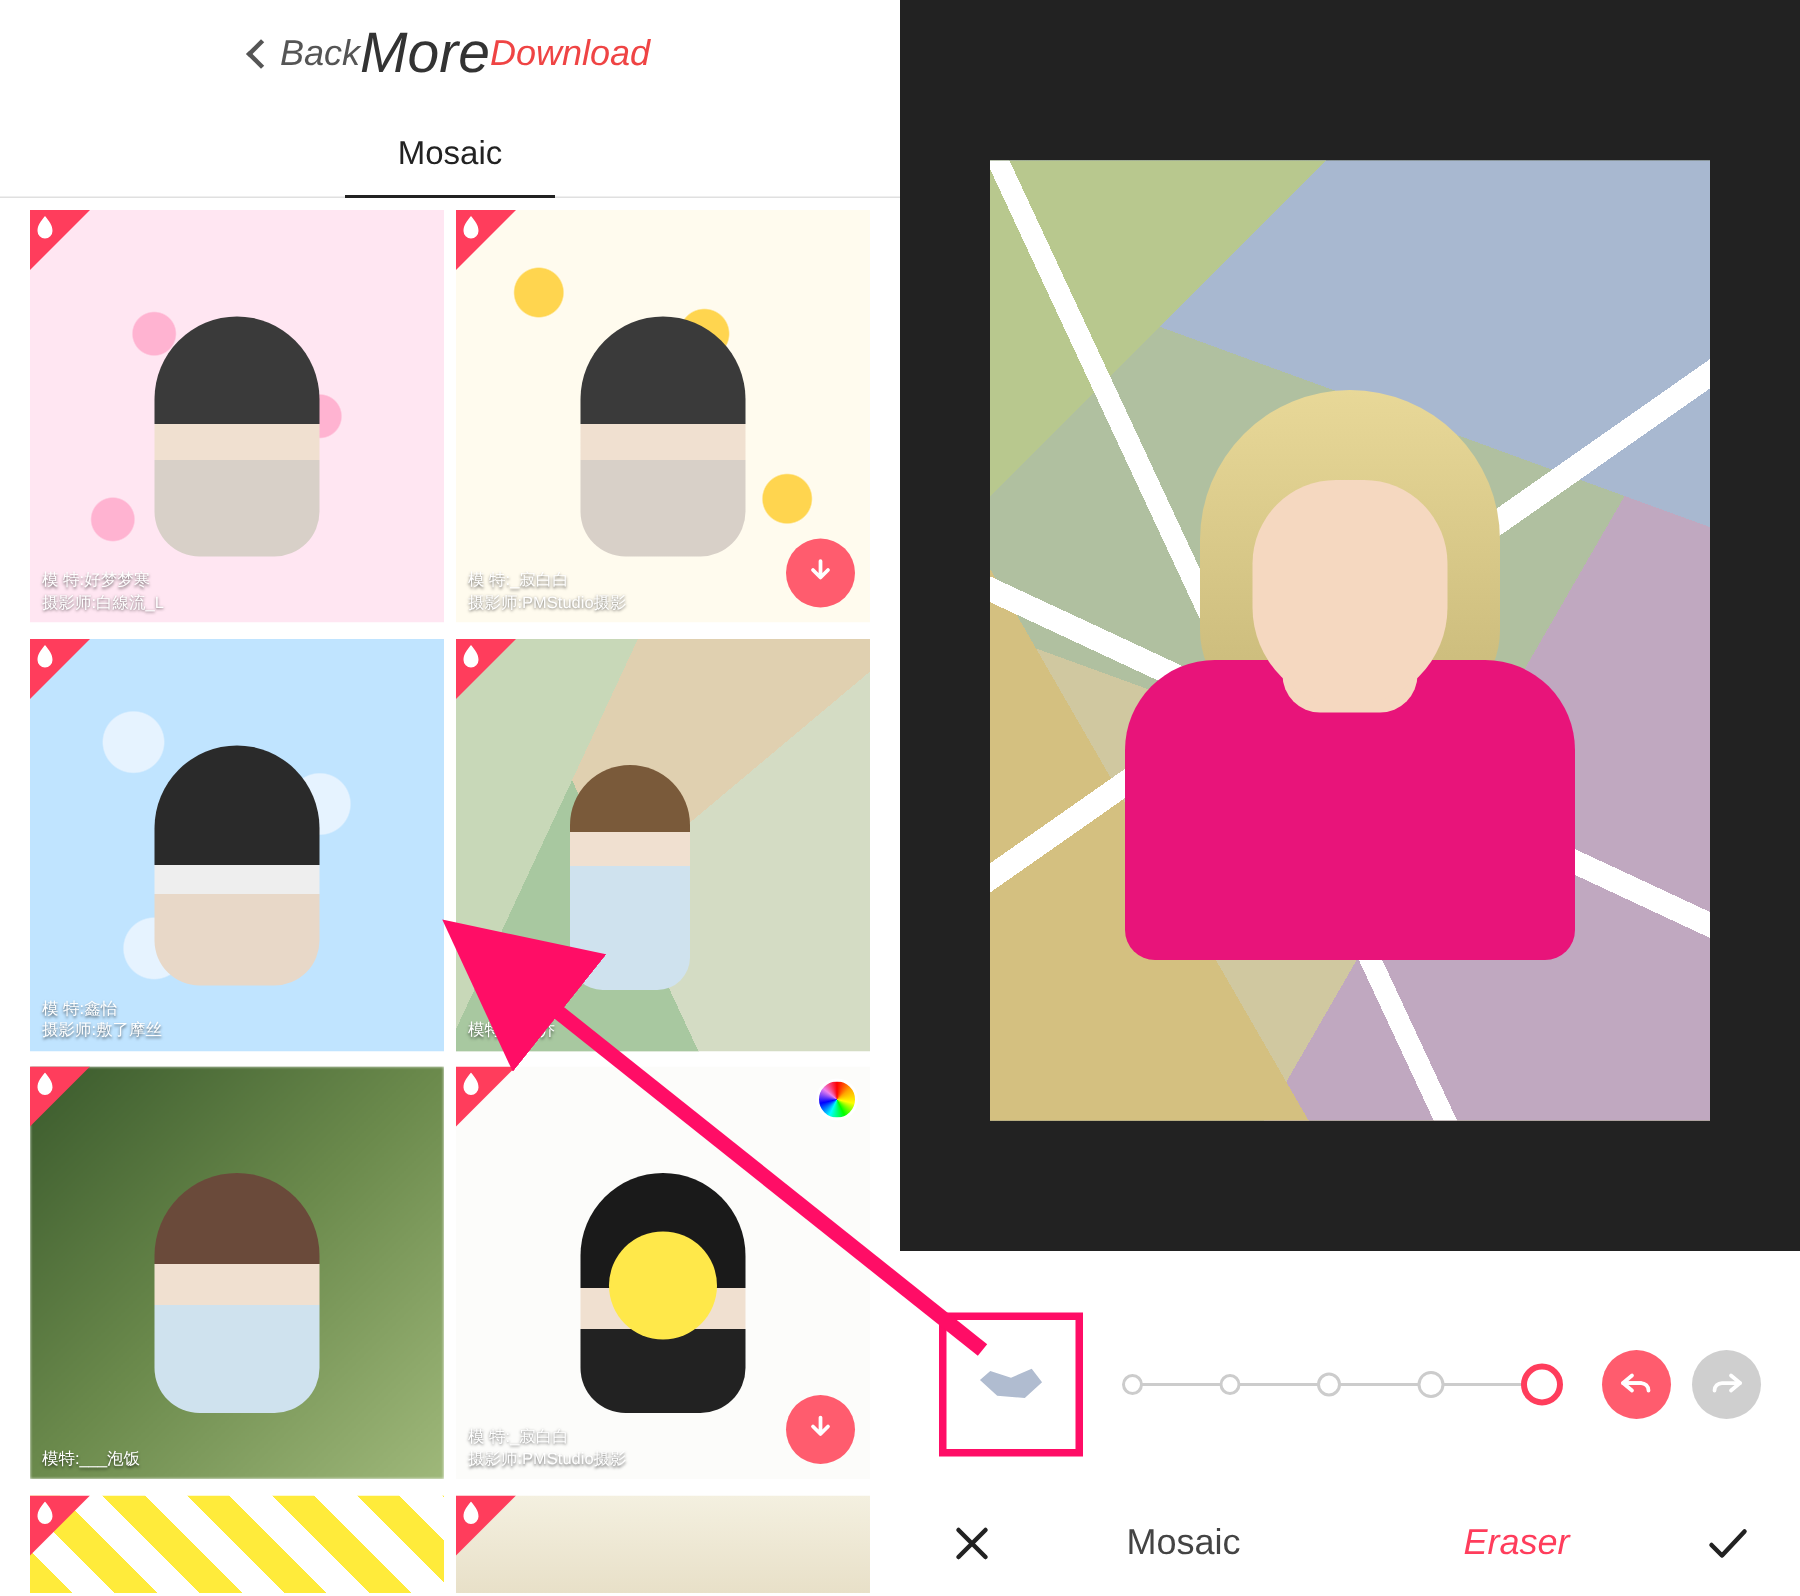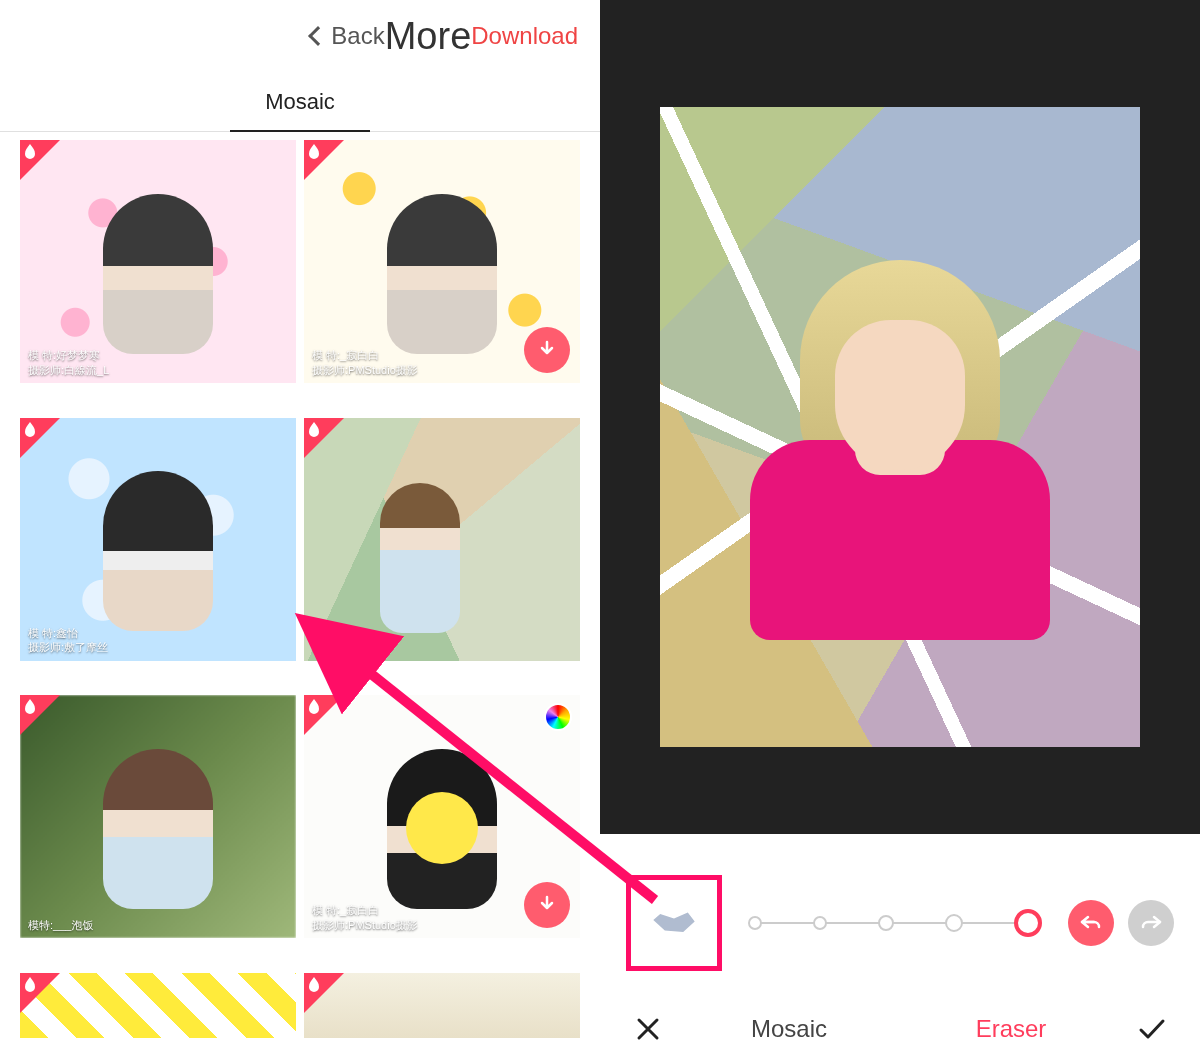--- a/index.html
+++ b/index.html
@@ -6,42 +6,42 @@
   body {
     width: 1200px; height: 1064px;
     font-family: -apple-system, "Helvetica Neue", Arial, sans-serif;
     background: #fff; overflow: hidden; position: relative;
   }
   .screens { display: flex; width: 1200px; height: 1064px; }
   .left, .right { flex: 0 0 50%; position: relative; }
   .right { background: #222; display:flex; flex-direction:column; }
 
   
-  .l-header { display:flex; align-items:center; justify-content:flex-end;
-    height:72px; padding:0 22px; }
+  .l-header { display:flex; align-items:center; justify-content:center;
+    height:72px; padding:0 22px;font-style:italic; }
   .back-btn { display:flex; align-items:center; gap:6px; font-size:24px; color:#555; cursor:pointer; }
   .back-btn .chev { display:inline-block; width:14px; height:14px;
     border-left:3px solid #555; border-bottom:3px solid #555; transform:rotate(45deg); }
   .title { font-size:38px; font-weight:400; color:#333; }
   .download { font-size:24px; color:#ef4444; cursor:pointer; }
 
   
   .l-tabs { display:flex; height:60px; border-bottom:1px solid #e0e0e0; }
   .l-tab { flex:1; display:flex; align-items:center; justify-content:center;
     font-size:22px; color:#777; cursor:pointer; position:relative; }
   .l-tab.active { color:#222; }
   .l-tab.active::after {
     content:""; position:absolute; bottom:-1px; left:50%; transform:translateX(-50%);
     width:140px; height:2px; background:#222;
   }
 
   
   .l-grid { display:grid; grid-template-columns:1fr 1fr; gap:8px; padding:8px 20px 0 20px;
     height:calc(100% - 132px); overflow:hidden; }
-  .tile { position:relative; height:243px; overflow:hidden; }
+  .tile { position:relative; height:275px; overflow:hidden; }
   .tile.short { height:65px; }
   .tile .bg { position:absolute; inset:0; }
   .hotbadge { position:absolute; top:0; left:0;
     border-top:40px solid #ff3d5c; border-right:40px solid transparent; }
   .hotbadge svg { position:absolute; top:-36px; left:3px; }
   .dlbadge { position:absolute; bottom:10px; right:10px; width:46px; height:46px;
     border-radius:50%; background:#ff5c6e; display:flex; align-items:center; justify-content:center; }
   .caption { position:absolute; bottom:6px; left:8px; right:8px;
     font-size:11px; line-height:1.3; color:#fff; text-shadow:0 1px 2px rgba(0,0,0,0.6);
     white-space:pre-line; pointer-events:none; }
@@ -118,21 +118,21 @@
   .stepper .spacer { flex:1; }
   .actions { display:flex; gap:14px; margin-left:auto; }
   .circbtn { width:46px; height:46px; border-radius:50%; display:flex; align-items:center; justify-content:center; cursor:pointer; }
   .circbtn.undo { background:#ff5c6e; }
   .circbtn.redo { background:#cfcfcf; }
 
   .r-tabs { background:#fff; height:70px; display:flex; align-items:center; padding:0 28px; gap:20px; }
   .xbtn, .okbtn { width:40px; height:40px; display:flex; align-items:center; justify-content:center; cursor:pointer; }
   .r-tab { flex:1; text-align:center; font-size:24px; cursor:pointer; }
   .r-tab.mosaic { color:#444; }
-  .r-tab.eraser { color:#ff3d5c; }
+  .r-tab.eraser { color:#ff3d5c;font-style:italic; }
 
   
   .arrow-overlay { position:absolute; left:0; top:0; width:1200px; height:1064px; pointer-events:none; }
 </style>
 </head>
 <body>
 
 <div class="screens">
 
   <div class="left">

